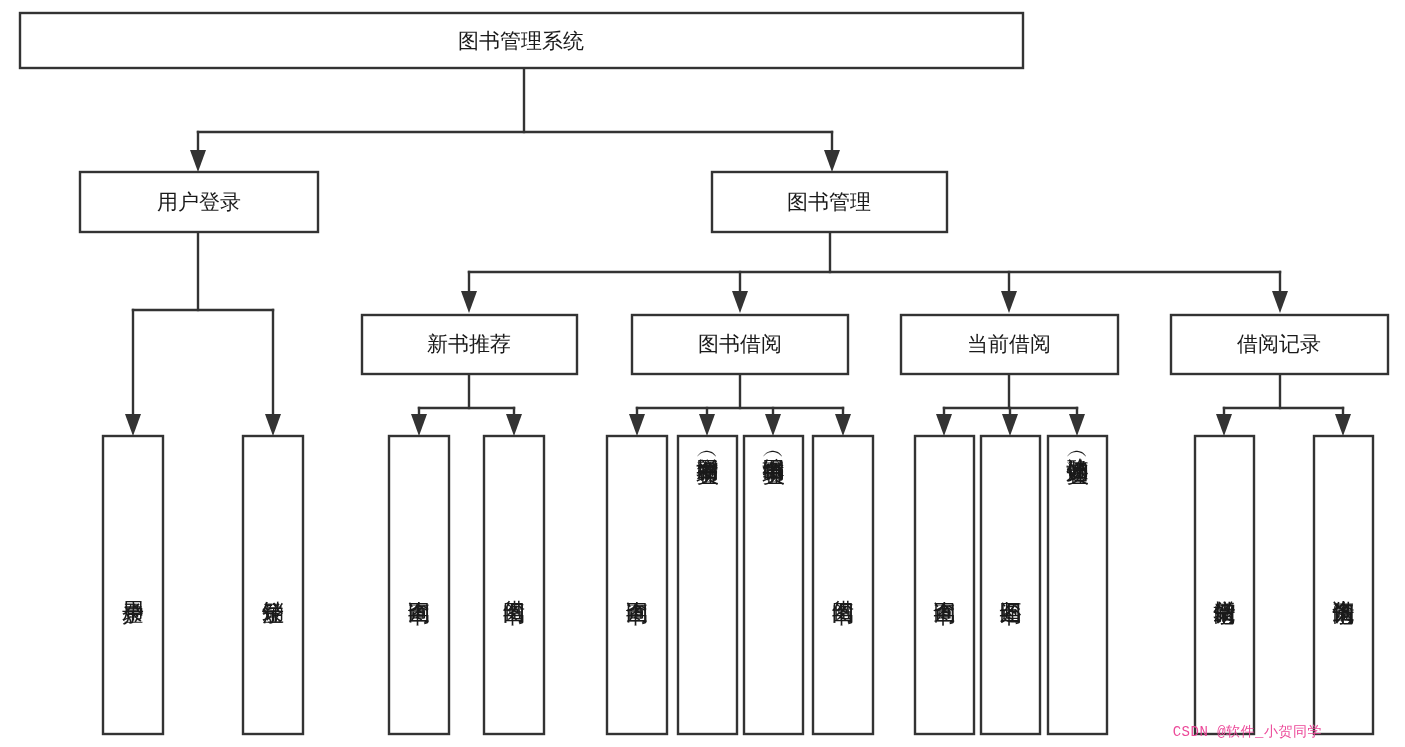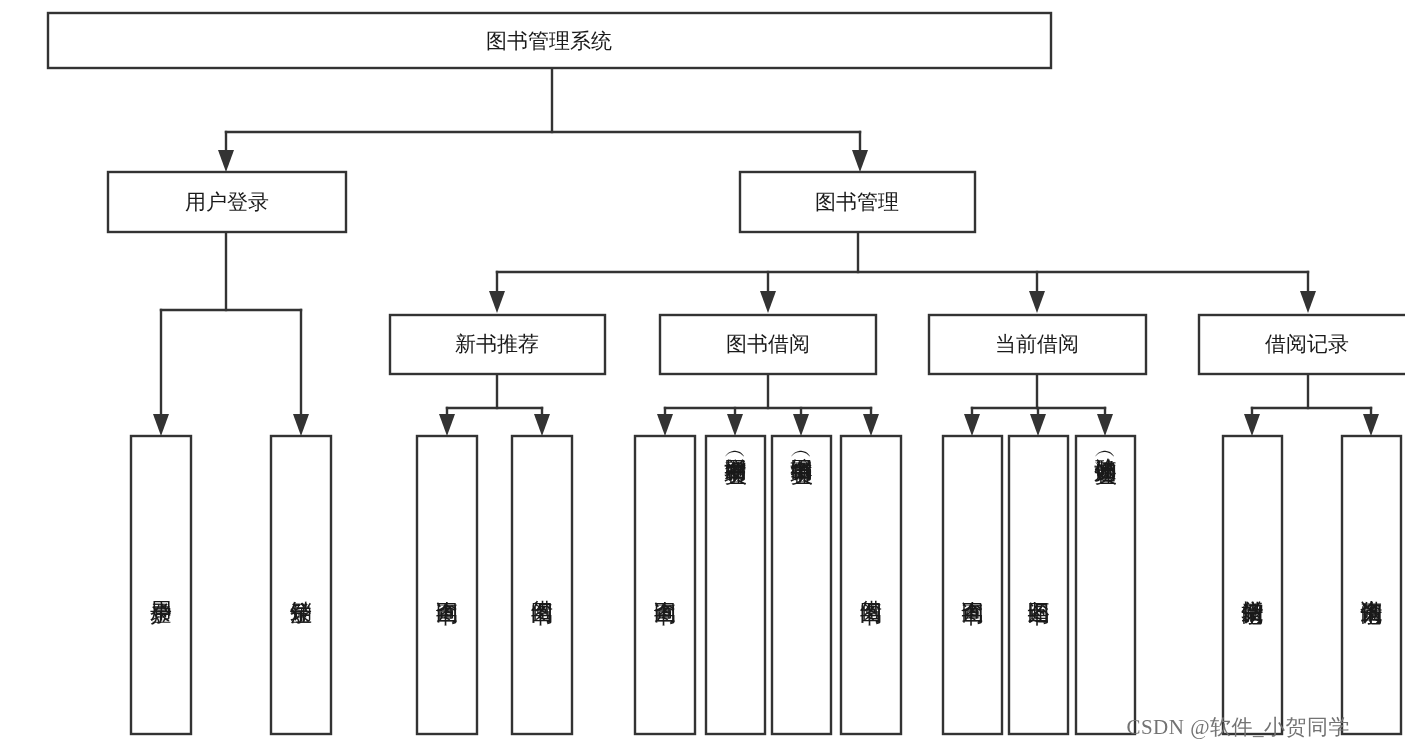--- a/index.html
+++ b/index.html
@@ -11,21 +11,20 @@
     width: 1405px;
     height: 747px;
     font-family: "DejaVu Sans", "Liberation Sans", sans-serif;
     overflow: hidden;
     position: relative;
   }
   #diagram-root {
     position: relative;
     width: 1336px;
     height: 747px;
-    margin-left: 28px;
   }
   svg.flow {
     position: absolute;
     top: 0; left: 0;
     width: 1405px;
     height: 747px;
     display: block;
   }
   .node-rect {
     fill: #ffffff;
@@ -66,23 +65,23 @@
     font-size: 22px;
     line-height: 1.08;
     letter-spacing: 1px;
     color: #1a1a1a;
     white-space: nowrap;
   }
   .watermark {
     position: absolute;
     right: 14px;
     bottom: 6px;
-    font-family: Liberation Serif, serif;
-    font-size: 21px;
-    color: #737373;
+    font-family: Liberation Mono, monospace;
+    font-size: 14px;
+    color: #ec4899;
     letter-spacing: 0.5px;
     white-space: nowrap;
   }
 </style>
 </head>
 <body>
 
 <div id="diagram-root">
 
   <svg class="flow" viewBox="0 0 1405 747">

